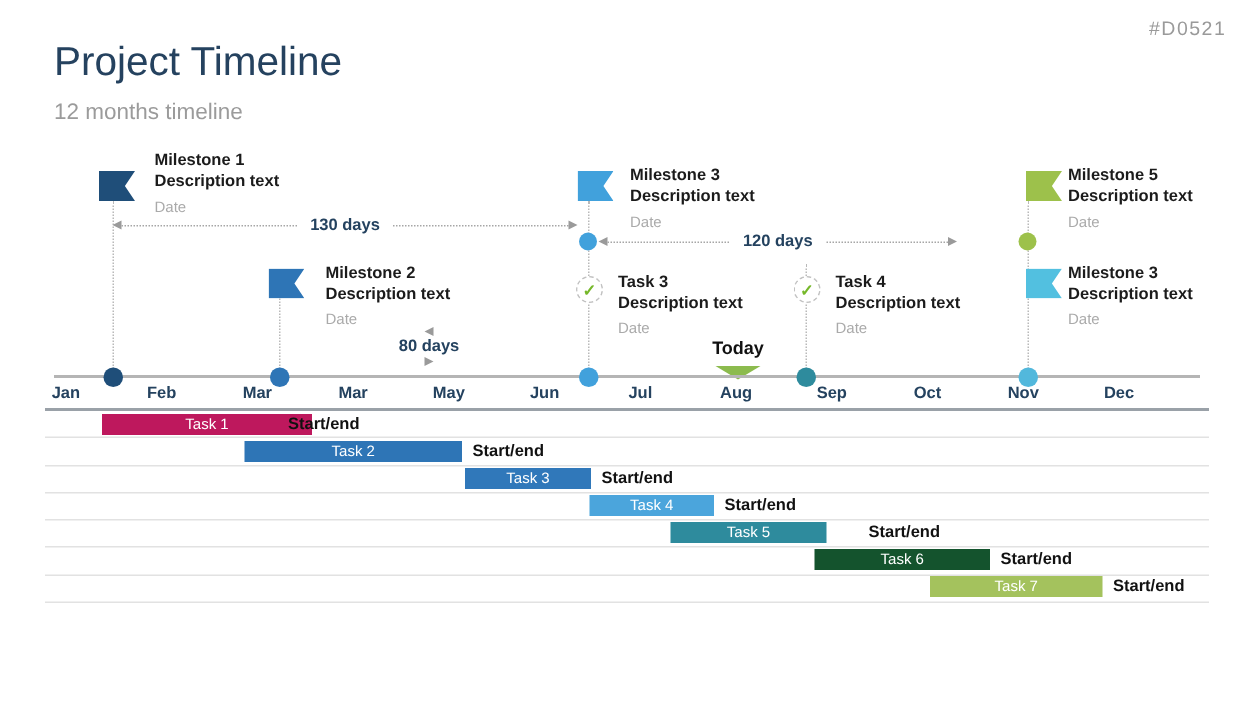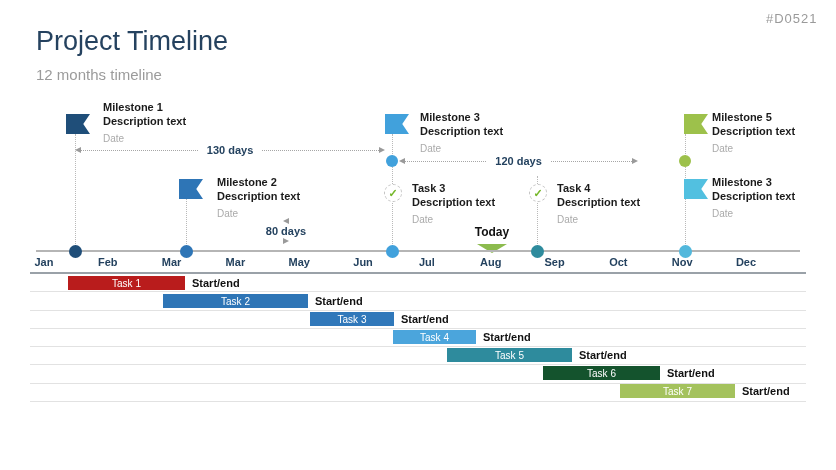--- a/index.html
+++ b/index.html
@@ -166,41 +166,41 @@
   <div class="gantt">
     <div class="grow"></div>
     <div class="grow"></div>
     <div class="grow"></div>
     <div class="grow"></div>
     <div class="grow"></div>
     <div class="grow"></div>
     <div class="grow"></div>
   </div>
 
-  <div class="bar" style="left:68px;top:276px;width:117px;background:#b91c1c;">
+  <div class="bar" style="left:68px;top:276px;width:140px;background:#be185d;">
     <span>Task 1</span>
   </div>
   <div class="startend" style="left:192px;top:276px;">Start/end</div>
 
   <div class="bar" style="left:163px;top:294px;width:145px;background:#2e75b6;">
     <span>Task 2</span>
   </div>
   <div class="startend" style="left:315px;top:294px;">Start/end</div>
 
   <div class="bar" style="left:310px;top:312px;width:84px;background:#3078ba;">
     <span>Task 3</span>
   </div>
   <div class="startend" style="left:401px;top:312px;">Start/end</div>
 
   <div class="bar" style="left:393px;top:330px;width:83px;background:#4ba5dc;">
     <span>Task 4</span>
   </div>
   <div class="startend" style="left:483px;top:330px;">Start/end</div>
 
-  <div class="bar" style="left:447px;top:348px;width:125px;background:#2e8b9d;">
+  <div class="bar" style="left:447px;top:348px;width:104px;background:#2e8b9d;">
     <span>Task 5</span>
   </div>
   <div class="startend" style="left:579px;top:348px;">Start/end</div>
 
   <div class="bar" style="left:543px;top:366px;width:117px;background:#14532d;">
     <span>Task 6</span>
   </div>
   <div class="startend" style="left:667px;top:366px;">Start/end</div>
 
   <div class="bar" style="left:620px;top:384px;width:115px;background:#a4c25d;">

